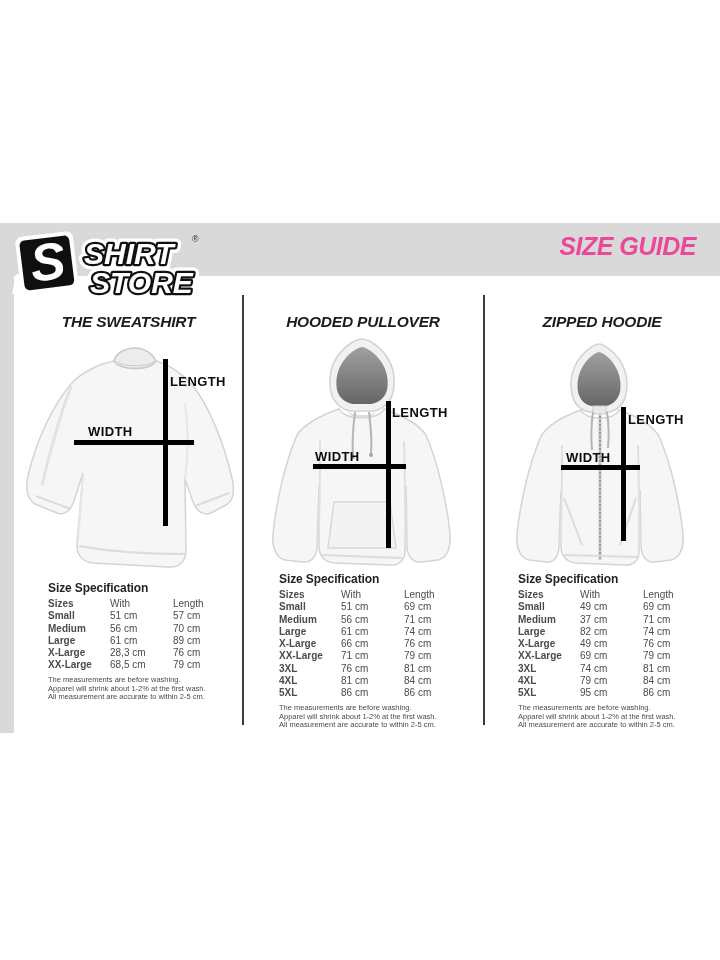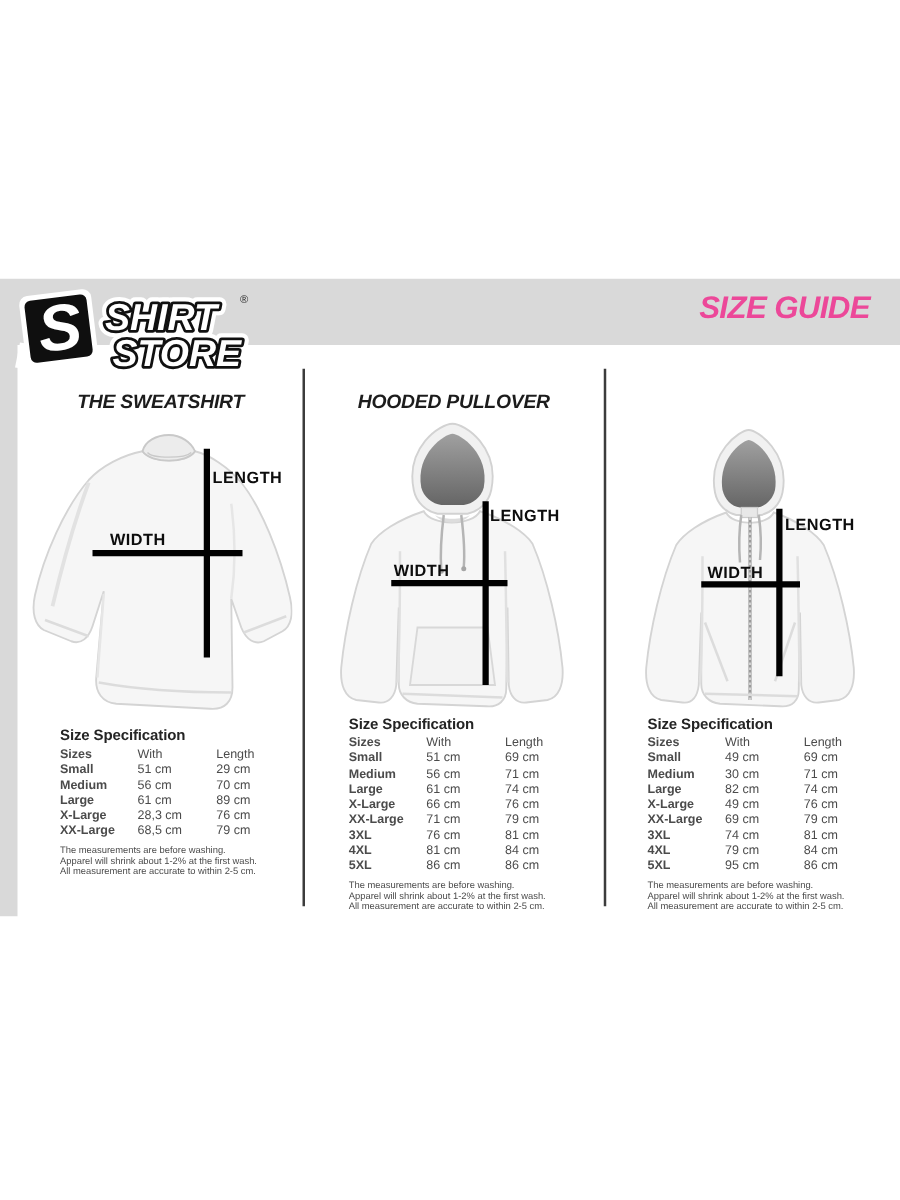--- a/index.html
+++ b/index.html
@@ -69,20 +69,21 @@
     <text x="182" y="18" font-size="9" fill="#2a2a2a">®</text>
   </svg>
 
   <div class="size-guide">SIZE GUIDE</div>
 
   <div class="divider d1"></div>
   <div class="divider d2"></div>
 
   <div class="col-title ct2">HOODED PULLOVER</div>
   <div class="col-title ct1">THE SWEATSHIRT</div>
+  <div class="col-title ct3">ZIPPED HOODIE</div>
 
   <svg class="fig f1" width="212" height="230" viewBox="0 0 212 230">
     <path d="M92,18 C76,21 59,30 49,41 C30,63 13,101 6,133 C3,147 6,157 13,161 L35,170
              C43,173 49,167 52,158 L61,130 L55,199 C54,211 60,219 71,220 L146,224
              C158,225 164,218 164,207 L163,136 L171,159 C175,169 182,173 189,170 L204,162
              C211,158 213,148 210,135 C202,100 187,63 171,43 C161,31 146,21 134,18
              C128,28 100,28 92,18 Z" fill="#f6f6f6" stroke="#d4d4d4" stroke-width="1.5"></path>
     <path d="M92,18 C94,10 103,5 113,5 C123,5 131,11 134,18 C127,28 99,28 92,18 Z" fill="#ececec" stroke="#c9c9c9" stroke-width="1.5"></path>
     <path d="M96,19 C100,24 126,24 131,19" fill="none" stroke="#c9c9c9" stroke-width="1"></path>
     <path d="M49,43 C39,70 28,108 20,142" fill="none" stroke="#e2e2e2" stroke-width="3"></path>
@@ -161,21 +162,21 @@
     <div class="spec-heading">Size Specification</div>
     <div>
         <div class="spec-row head">
           <span class="cell c0">Sizes</span>
           <span class="cell c1">With</span>
           <span class="cell c2">Length</span>
         </div>
         <div class="spec-row">
           <span class="cell c0">Small</span>
           <span class="cell c1">51 cm</span>
-          <span class="cell c2">29 cm</span>
+          <span class="cell c2">57 cm</span>
         </div>
         <div class="spec-row">
           <span class="cell c0">Medium</span>
           <span class="cell c1">56 cm</span>
           <span class="cell c2">70 cm</span>
         </div>
         <div class="spec-row">
           <span class="cell c0">Large</span>
           <span class="cell c1">61 cm</span>
           <span class="cell c2">89 cm</span>
@@ -250,21 +251,21 @@
           <span class="cell c1">With</span>
           <span class="cell c2">Length</span>
         </div>
         <div class="spec-row">
           <span class="cell c0">Small</span>
           <span class="cell c1">49 cm</span>
           <span class="cell c2">69 cm</span>
         </div>
         <div class="spec-row">
           <span class="cell c0">Medium</span>
-          <span class="cell c1">30 cm</span>
+          <span class="cell c1">37 cm</span>
           <span class="cell c2">71 cm</span>
         </div>
         <div class="spec-row">
           <span class="cell c0">Large</span>
           <span class="cell c1">82 cm</span>
           <span class="cell c2">74 cm</span>
         </div>
         <div class="spec-row">
           <span class="cell c0">X-Large</span>
           <span class="cell c1">49 cm</span>

